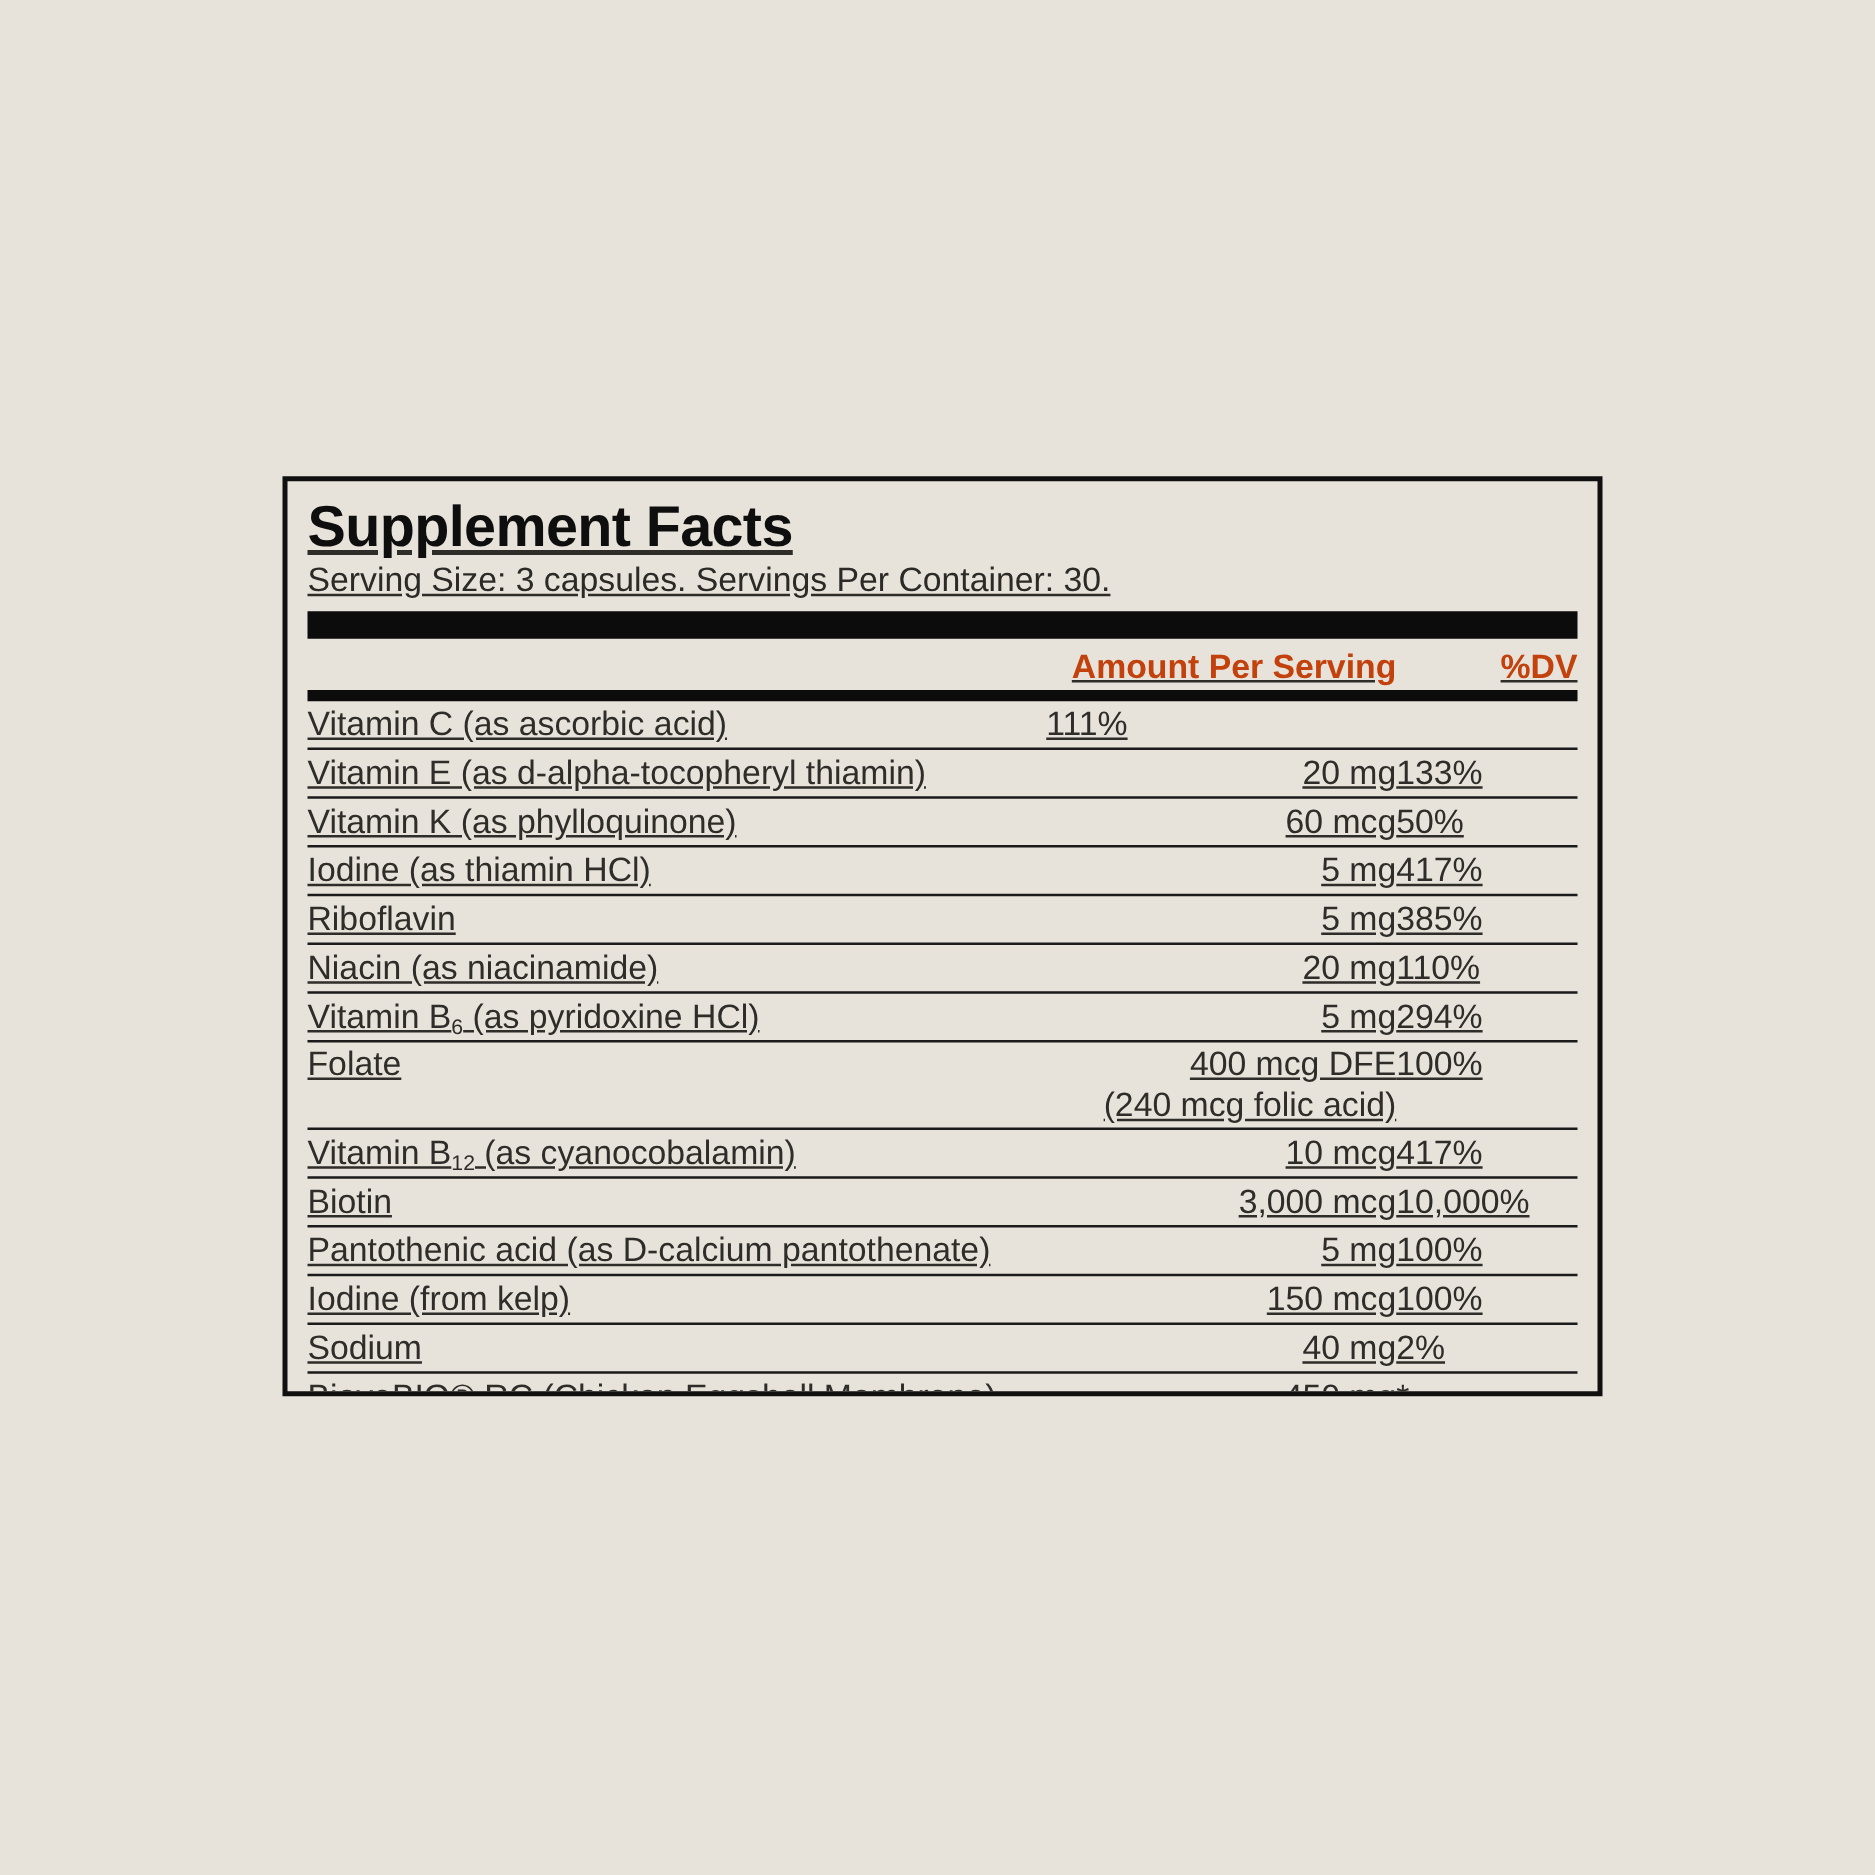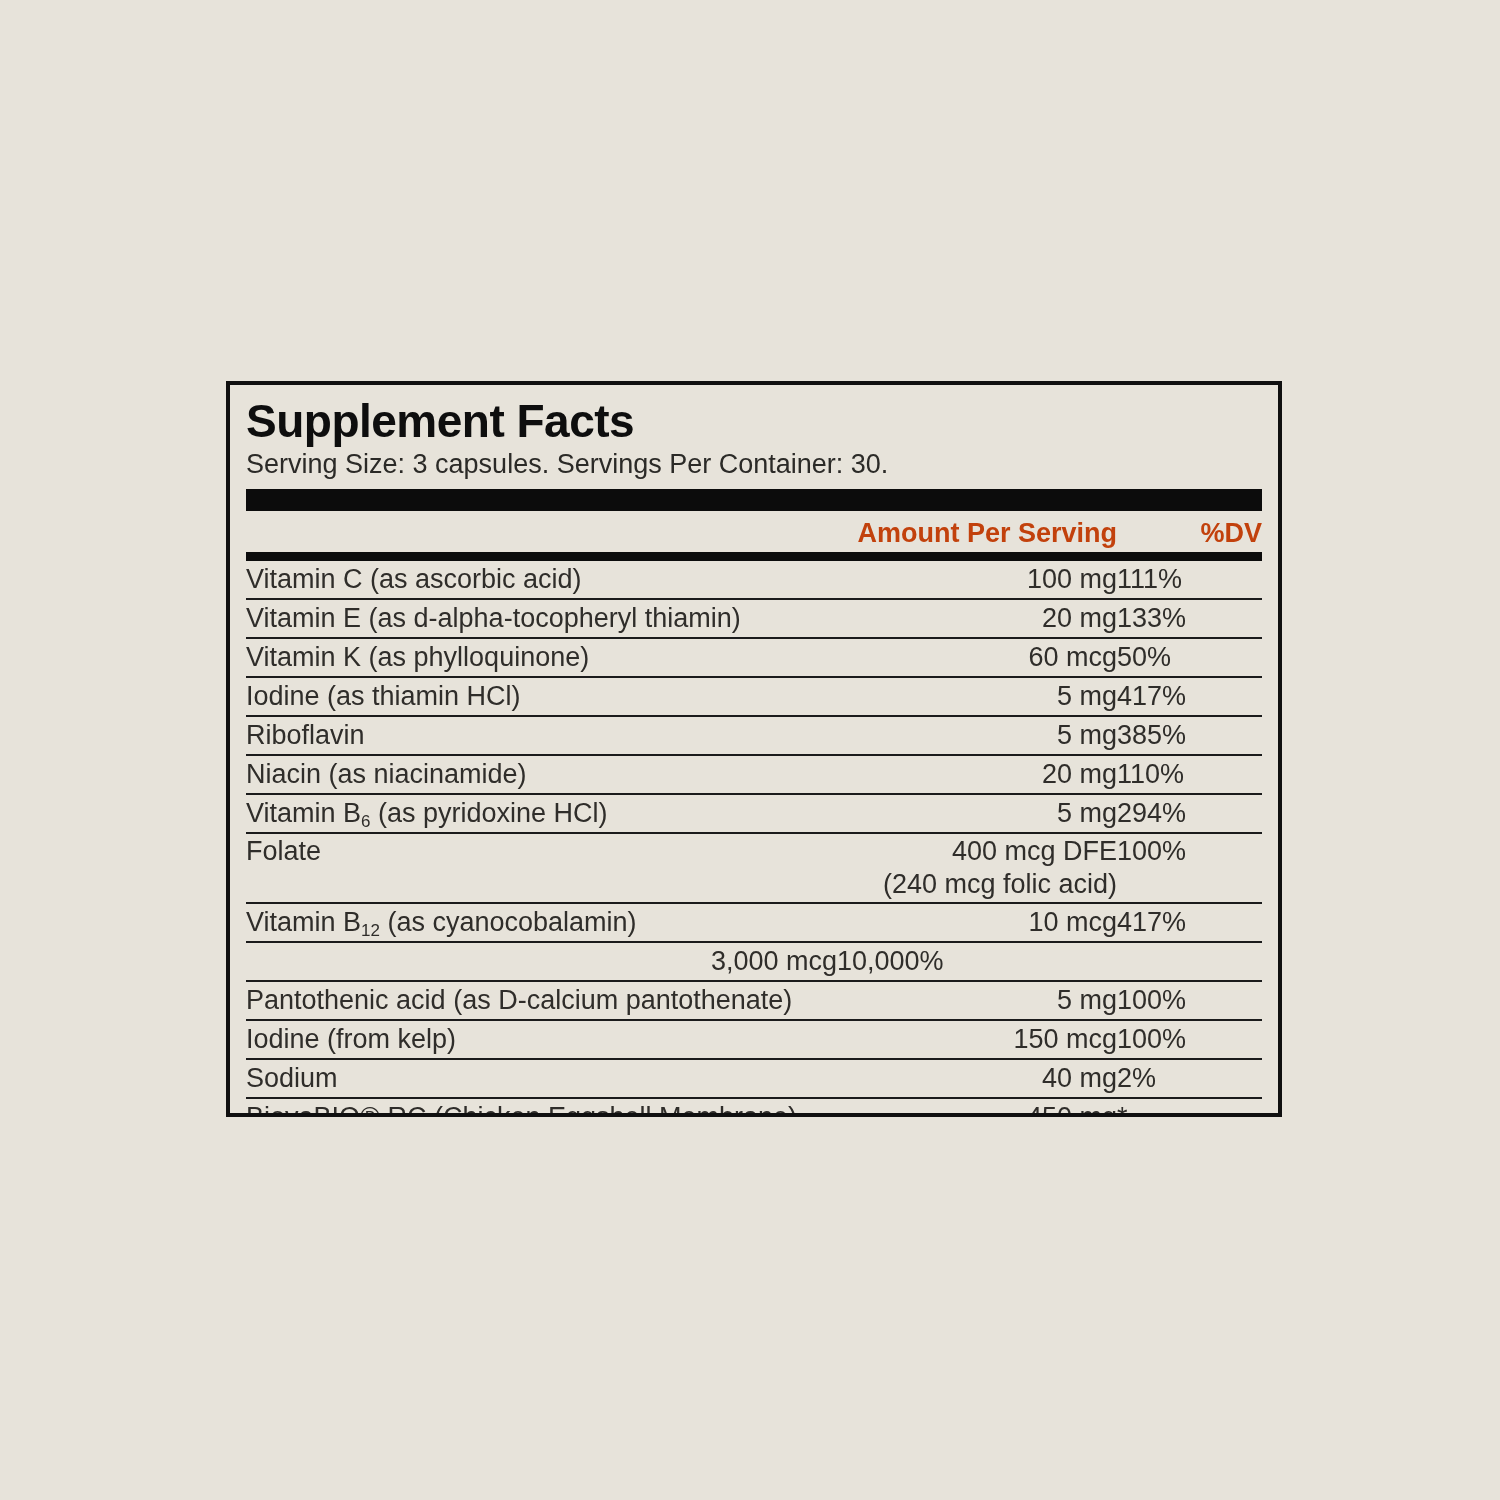--- a/index.html
+++ b/index.html
@@ -17,20 +17,21 @@
   .panel {
     position: absolute;
     left: 226px;
     top: 381px;
     width: 1056px;
     height: 736px;
     box-sizing: border-box;
     border: 4px solid #101010;
     padding: 12px 16px 0 16px;
     overflow: hidden;
+    text-decoration: underline;
   }
   .title {
     font-size: 46px;
     line-height: 48px;
     font-weight: bold;
     letter-spacing: -0.5px;
     color: #0e0e0e;
     margin: 0;
   }
   .serving {
@@ -87,23 +88,20 @@
   <div class="bar-thick"></div>
   <div class="grid-row header-row">
     <div class="cell label"></div>
     <div class="cell amount">Amount Per Serving</div>
     <div class="cell dv">%DV</div>
   </div>
   <div class="bar-thin"></div>
   <div class="rows">
       <div class="grid-row row">
         <div class="cell label"><span>Vitamin C (as ascorbic acid)</span></div>
-        <div class="cell amount">
-          <div>100 mg</div>
-        </div>
         <div class="cell dv">111%</div>
       </div>
       <div class="grid-row row">
         <div class="cell label"><span>Vitamin E (as d-alpha-tocopheryl thiamin)</span></div>
         <div class="cell amount">
           <div>20 mg</div>
         </div>
         <div class="cell dv">133%</div>
       </div>
       <div class="grid-row row">
@@ -150,20 +148,21 @@
         <div class="cell dv">100%</div>
       </div>
       <div class="grid-row row">
         <div class="cell label"><span>Vitamin B</span><sub>12</sub><span> (as cyanocobalamin)</span></div>
         <div class="cell amount">
           <div>10 mcg</div>
         </div>
         <div class="cell dv">417%</div>
       </div>
       <div class="grid-row row">
+        <div class="cell label"><span>Biotin</span></div>
         <div class="cell amount">
           <div>3,000 mcg</div>
         </div>
         <div class="cell dv">10,000%</div>
       </div>
       <div class="grid-row row">
         <div class="cell label"><span>Pantothenic acid (as D-calcium pantothenate)</span></div>
         <div class="cell amount">
           <div>5 mg</div>
         </div>

